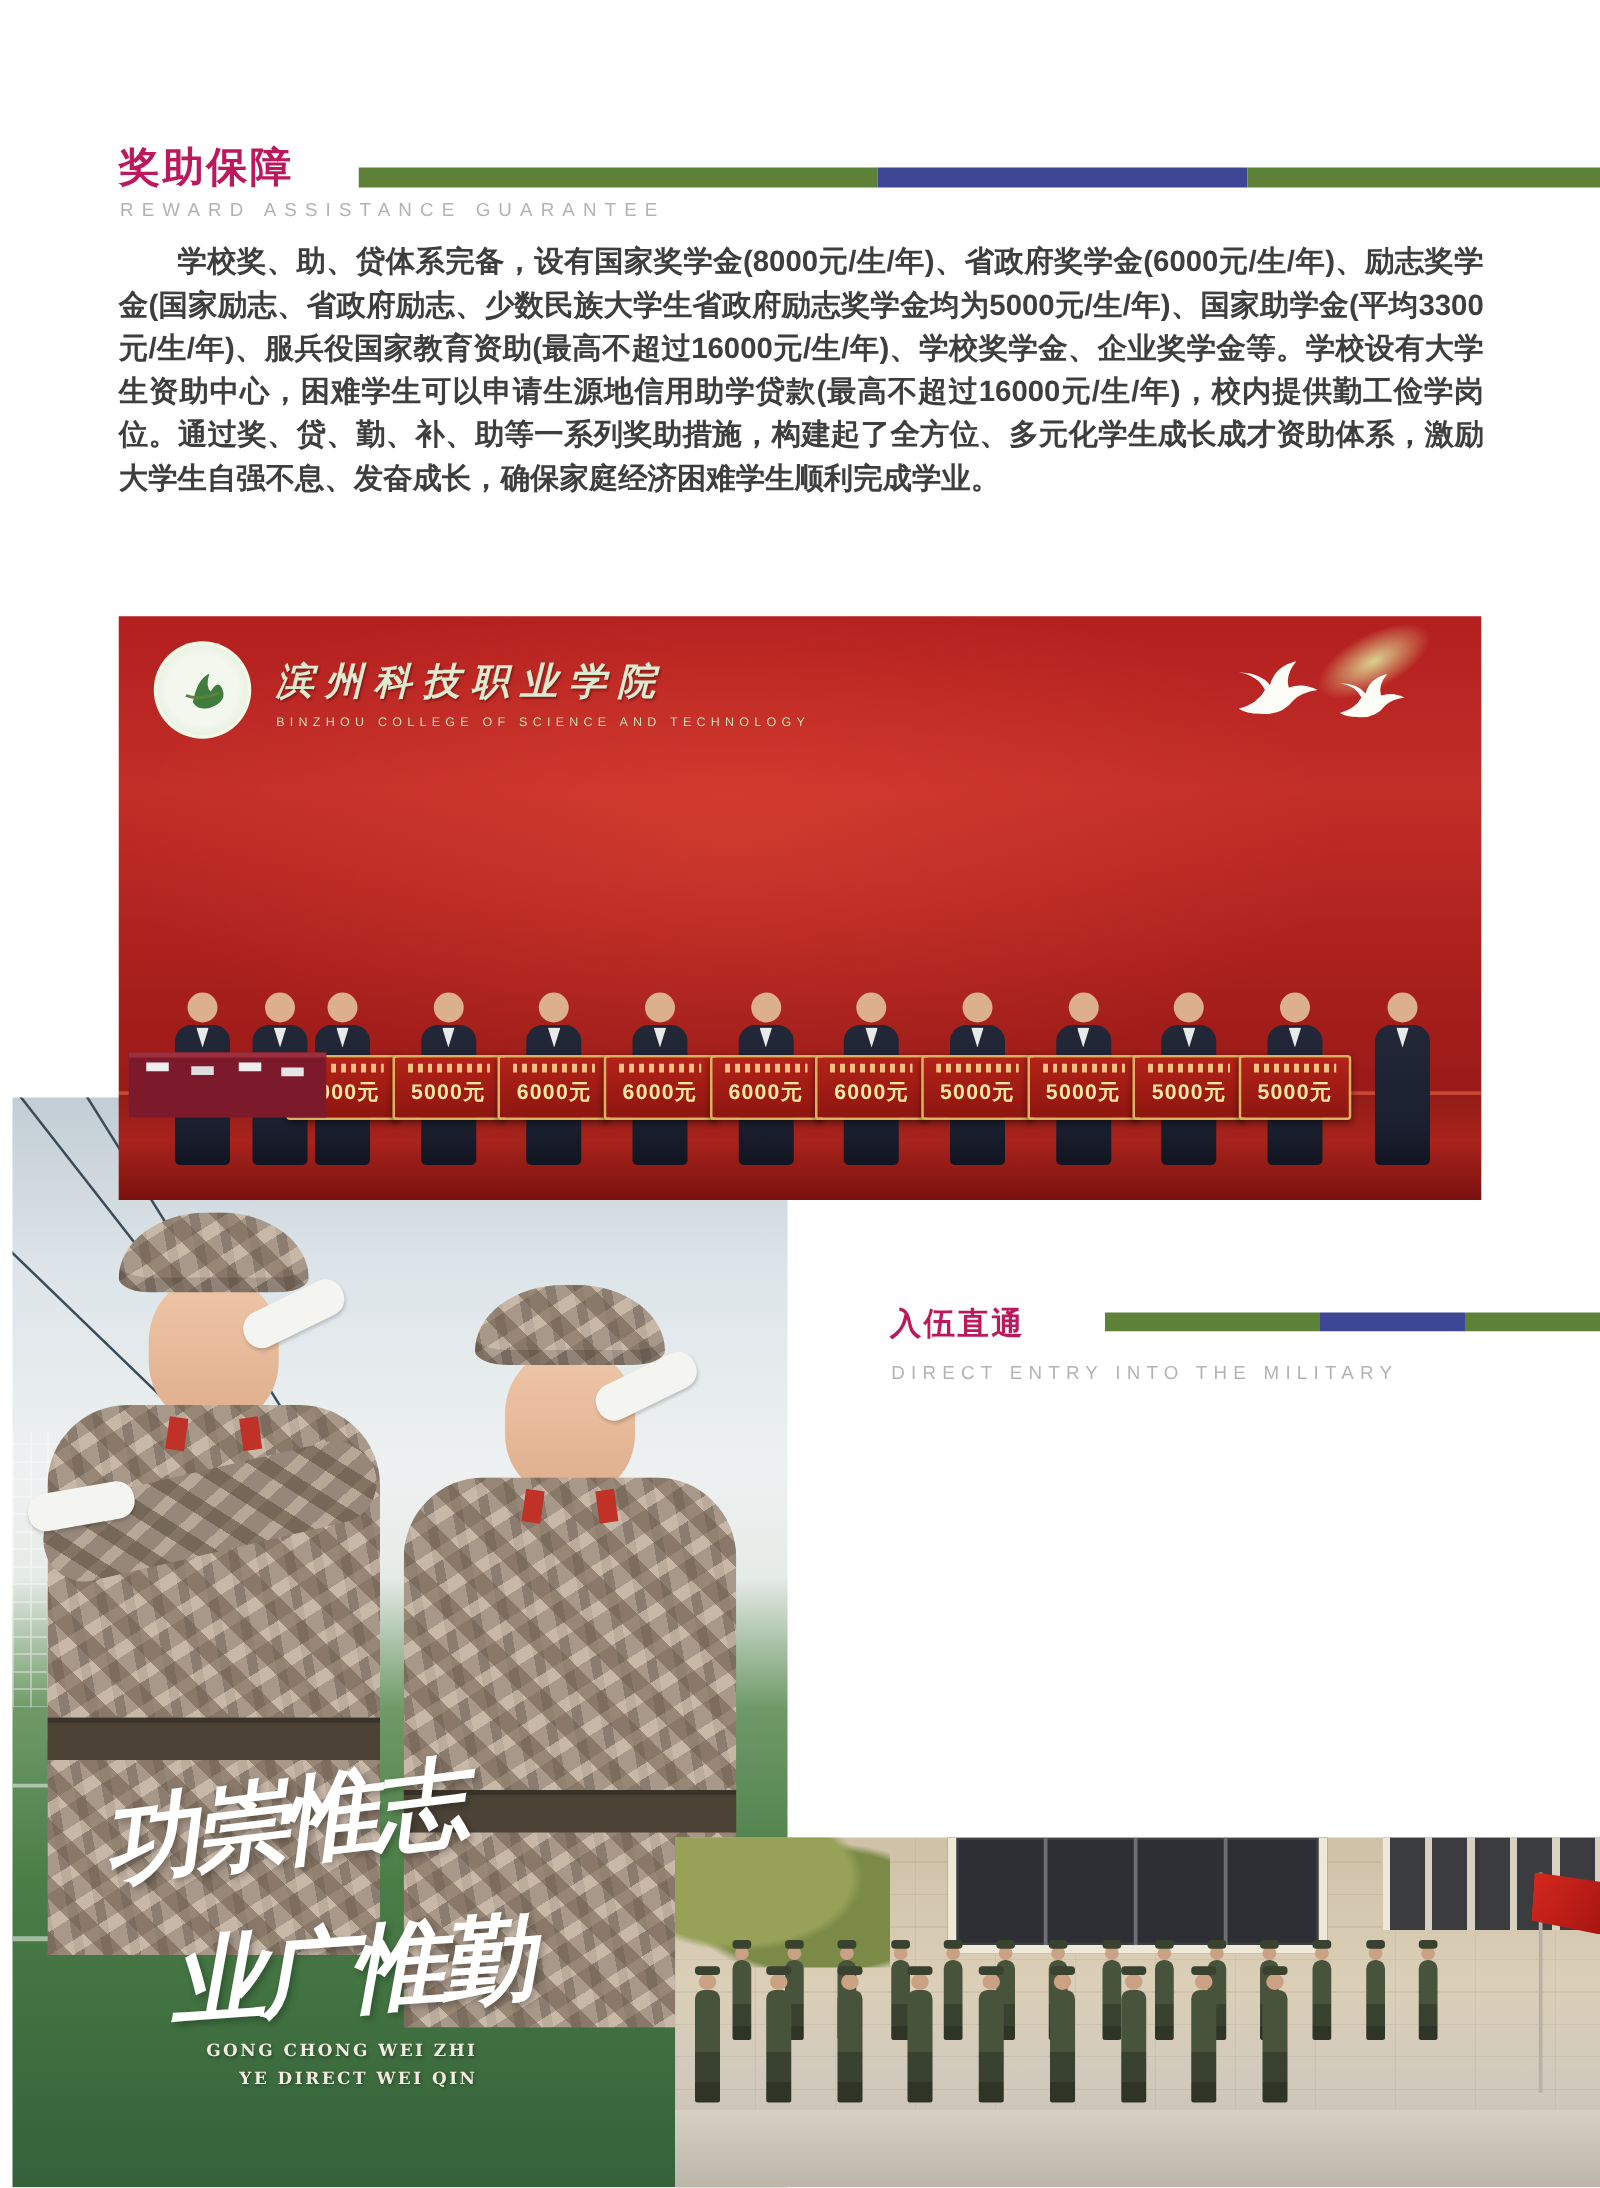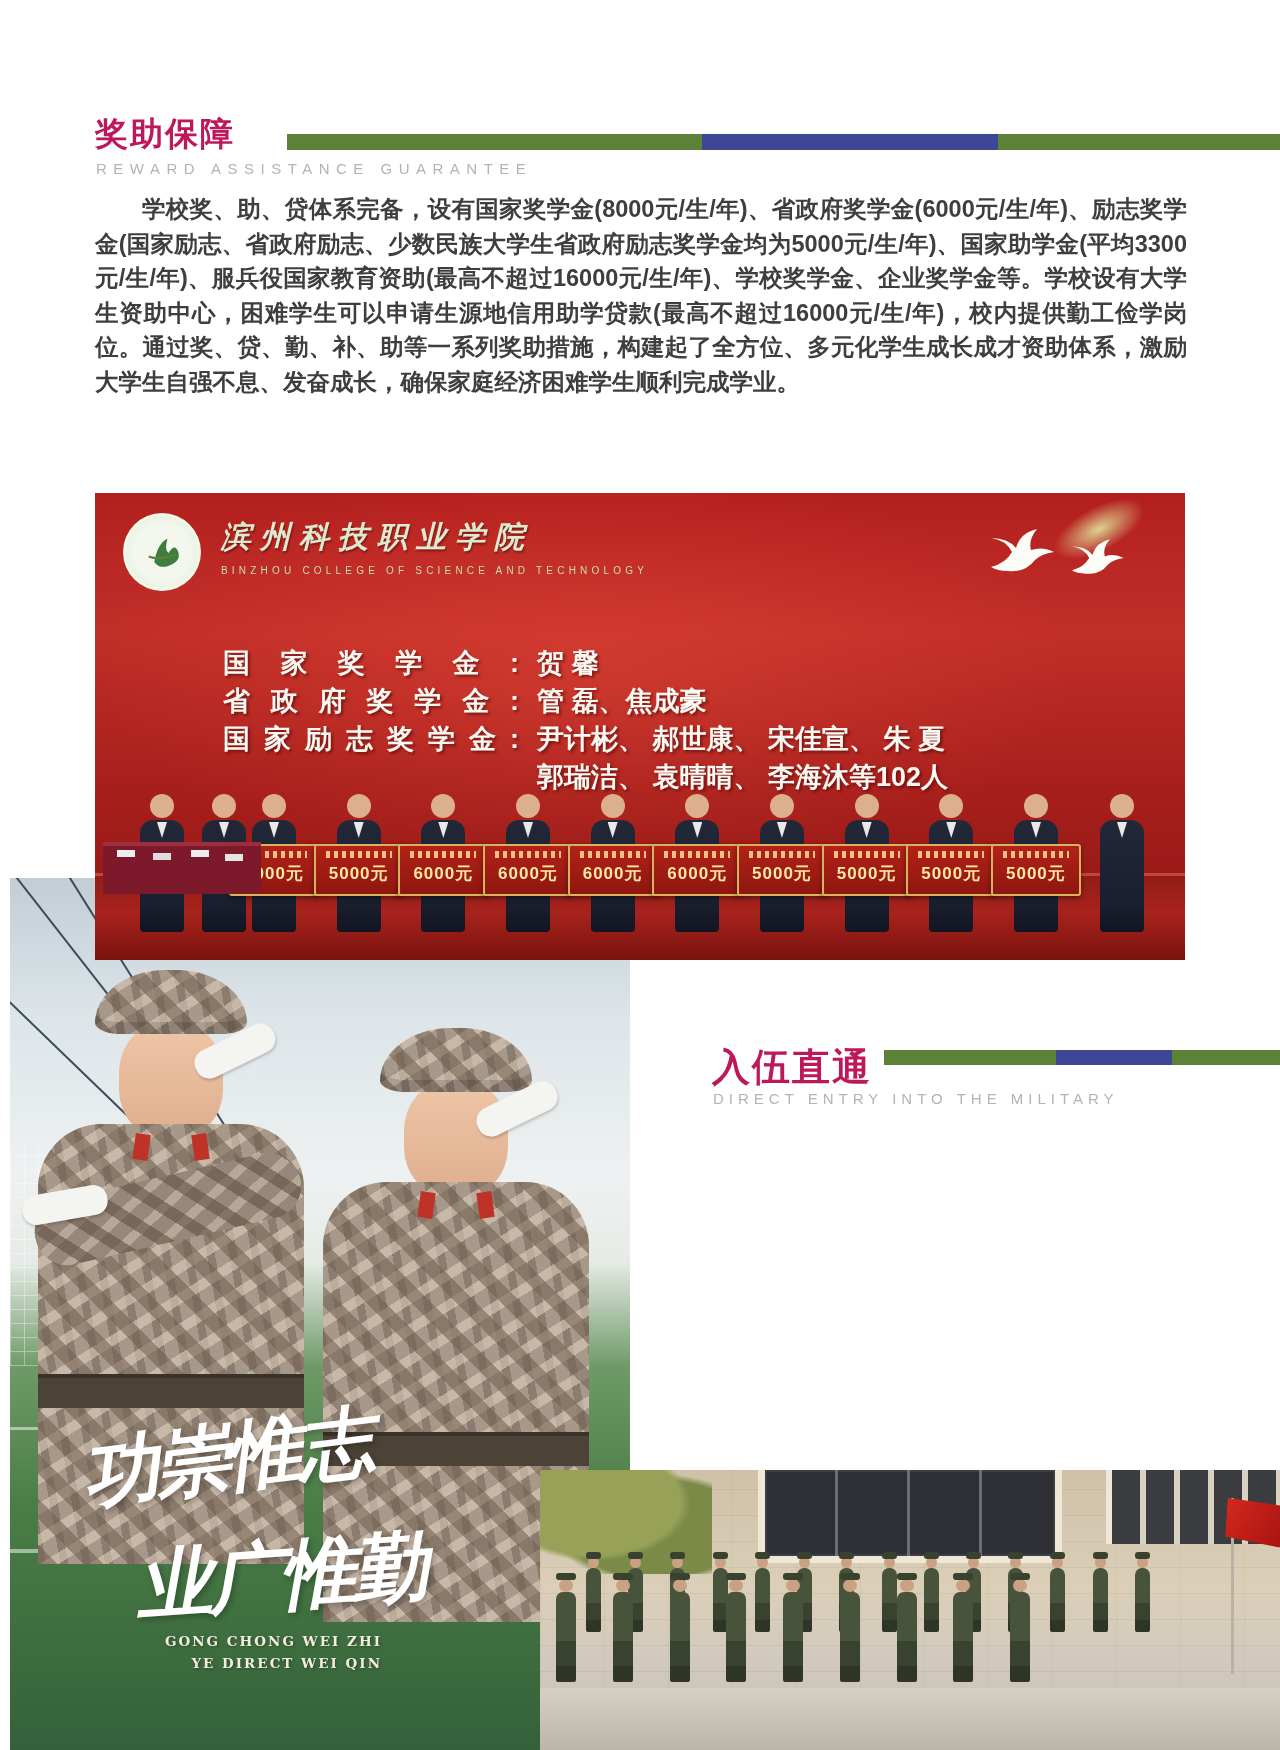--- a/index.html
+++ b/index.html
@@ -2,42 +2,42 @@
 <html><head>
 <meta charset="utf-8">
 <style>
   html,body{margin:0;padding:0;background:#ffffff;}
   .page{position:relative;width:1280px;height:1750px;background:#ffffff;overflow:hidden;
         font-family:"Liberation Sans","DejaVu Sans",sans-serif;}
 
   
   .sec-title{position:absolute;font-weight:bold;color:#be185d;letter-spacing:2px;}
   .t1{left:95px;top:112px;font-size:33px;}
-  .t2{left:712px;top:1042px;font-size:38px;}
+  .t2{left:712px;top:1042px;font-size:25px;}
   .sec-sub{position:absolute;color:#b3b3b3;font-size:15px;white-space:nowrap;}
   .s1{left:96px;top:160px;letter-spacing:6.5px;}
   .s2{left:713px;top:1090px;letter-spacing:5px;}
   .hbar{position:absolute;height:16px;display:flex;right:0;}
   .hb1{left:287px;top:134px;}
   .hb2{left:884px;top:1050px;height:15px;}
   .hbar .seg{height:100%;}
 
   
   .para{position:absolute;color:#3e3e3e;text-align:justify;text-indent:2em;}
   .p1{left:95px;top:192px;width:1092px;font-size:23.5px;line-height:34.5px;font-weight:bold;}
   .p2{left:712px;top:1112px;width:475px;font-size:25.5px;line-height:41px;}
 
   
   .photo1{position:absolute;left:95px;top:493px;width:1090px;height:467px;overflow:hidden;z-index:3;
     background:
       radial-gradient(ellipse 700px 300px at 45% 38%, rgba(255,96,70,.28), transparent 70%),
       linear-gradient(180deg,#b31f1e 0%,#c22e28 30%,#a81f1c 62%,#8c1614 100%);}
   .flare{position:absolute;right:36px;top:14px;width:100px;height:44px;transform:rotate(-28deg);
     background:radial-gradient(ellipse,rgba(226,240,164,.85),rgba(226,240,164,0) 70%);}
-  .logo-wrap{position:absolute;left:28px;top:20px;display:flex;align-items:flex-start;}
+  .logo-wrap{position:absolute;left:28px;top:20px;display:flex;align-items:center;}
   .logo-circle{width:72px;height:72px;border-radius:50%;border:3px solid rgba(240,248,230,.92);
     background:radial-gradient(circle,#f3f7ee 55%,#dce8d2 100%);display:flex;align-items:center;justify-content:center;}
   .college{margin-left:20px;padding-top:4px;}
   .college-cn{font-size:30px;font-weight:bold;font-style:italic;color:#dcead0;letter-spacing:9px;
     font-family:"DejaVu Serif","Liberation Serif",serif;text-shadow:1px 2px 2px rgba(60,0,0,.45);}
   .college-en{margin-top:7px;font-size:10px;color:#c9ddb4;letter-spacing:4.2px;}
   .doves{position:absolute;right:52px;top:26px;}
   .headline{position:absolute;left:0;right:0;top:58px;text-align:center;font-size:57px;font-weight:bold;
     color:#eef4e6;letter-spacing:10px;font-family:"DejaVu Serif","Liberation Serif",serif;
     text-shadow:3px 4px 5px rgba(70,0,0,.55);}
@@ -180,34 +180,20 @@
       <div class="college">
         <div class="college-cn">滨州科技职业学院</div>
         <div class="college-en">BINZHOU COLLEGE OF SCIENCE AND TECHNOLOGY</div>
       </div>
     </div>
     <svg class="doves" width="170" height="74" viewBox="0 0 170 74">
       <path fill="#fdfdf8" d="M28 48 q15-4 21-15 q-6-12-21-14 q17 0 25 10 q4-15 21-19 q-9 11-6 21 q12-4 23 2 q-13 2-19 8 q-10 13-27 11 q-11 0-17-4z"></path>
       <path fill="#fdfdf8" transform="translate(86,12) scale(0.82)" d="M28 48 q15-4 21-15 q-6-12-21-14 q17 0 25 10 q4-15 21-19 q-9 11-6 21 q12-4 23 2 q-13 2-19 8 q-10 13-27 11 q-11 0-17-4z"></path>
     </svg>
 
-    <div class="awards">
-      <div class="award-row">
-        <span class="award-label">国家奖学金:</span><span>贺  馨</span>
-      </div>
-      <div class="award-row">
-        <span class="award-label">省政府奖学金:</span><span>管  磊、焦成豪</span>
-      </div>
-      <div class="award-row">
-        <span class="award-label">国家励志奖学金:</span><span>尹计彬、 郝世康、 宋佳宣、 朱  夏</span>
-      </div>
-      <div class="award-row">
-        <span class="award-label"></span><span>郭瑞洁、 袁晴晴、 李海沐等102人</span>
-      </div>
-    </div>
 
     <div class="floor"></div>
     <div class="stage-edge"></div>
     <div class="table">
       <span class="papers"></span>
     </div>
     <div class="person presenter pr1">
       <div class="p-head"></div>
         <div class="p-torso"></div>
     </div>

